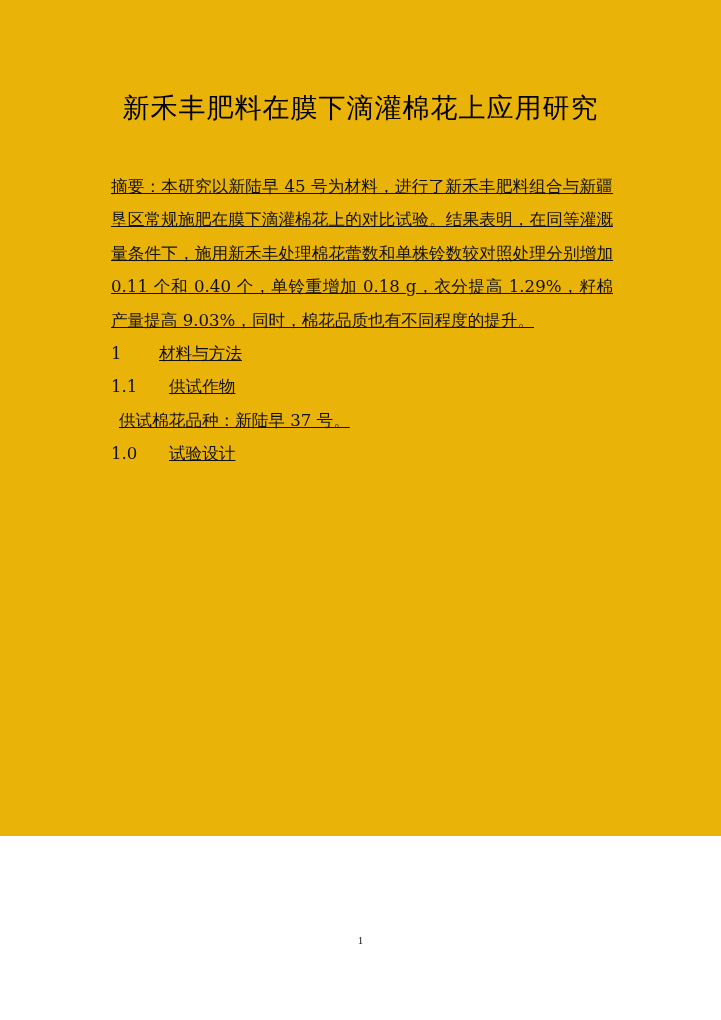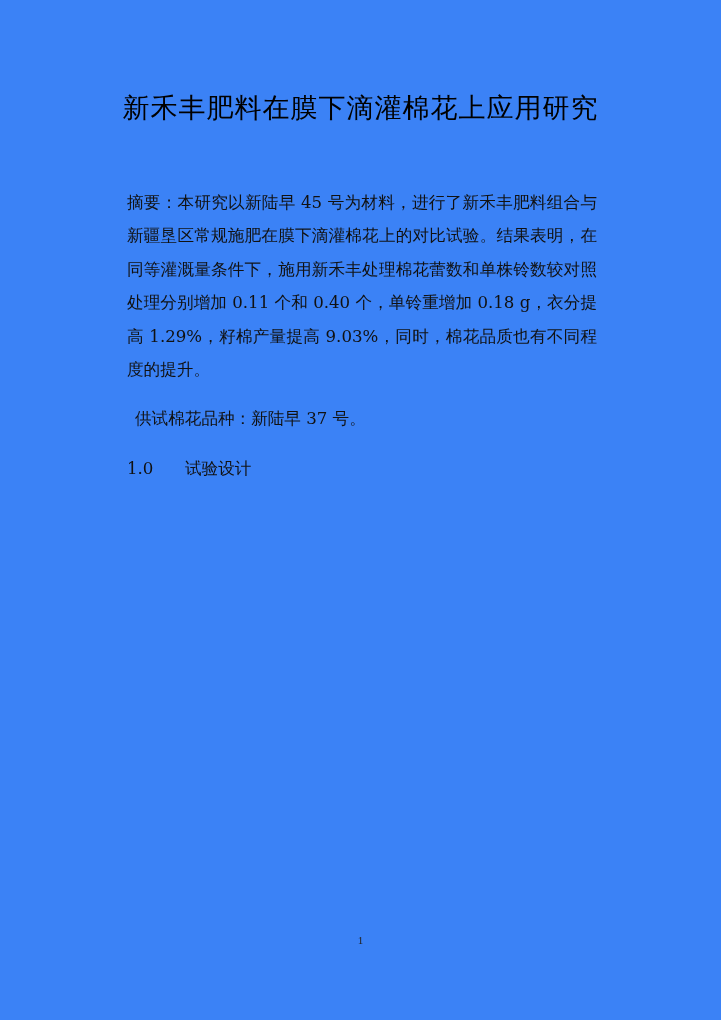--- a/index.html
+++ b/index.html
@@ -1,23 +1,23 @@
 <!DOCTYPE html>
 <html><head>
 <meta charset="utf-8">
 <style>
   html, body { margin: 0; padding: 0; background: #ffffff; }
   body { width: 721px; height: 1020px; position: relative; overflow: hidden;
          font-family: "DejaVu Serif", "Liberation Serif", serif; color: #111; }
-  .page { position: absolute; left: 0; top: 0; width: 721px; height: 1020px; background: #3b82f6; }
+  .page { position: absolute; left: 0; top: 0; width: 721px; height: 836px; background: #eab308; }
   .title { position: absolute; left: 0; width: 721px; top: 88px; text-align: center;
            font-size: 27px; line-height: 40px; letter-spacing: 1px; color: #000; }
   .body { position: absolute; left: 111px; width: 502px; top: 170px;
           font-size: 16.6px; line-height: 33.4px; text-align: justify; color: #111; }
-  .body p { margin: 16px; }
+  .body p { margin: 0; text-decoration: underline; }
   .abstract { text-align: justify; text-align-last: left; }
   .kw-label { display: inline-block; width: 64px; }
   .kw-label::after { content: ""; }
   .h1, .h2 { white-space: pre; }
   .h-num { display: inline-block; }
   .h1 .h-num { width: 48px; }
   .h2 .h-num { width: 58px; }
   .indent1 { padding-left: 8px; }
   .pagenum { position: absolute; left: 0; width: 721px; top: 934px; text-align: center;
              font-size: 11px; color: #222; font-family: "Liberation Serif", serif; }
@@ -26,21 +26,23 @@
 <body>
 
 <div class="page">
   <div class="title">新禾丰肥料在膜下滴灌棉花上应用研究</div>
 
   <div class="body">
     <p class="abstract">摘要：本研究以新陆早 45 号为材料，进行了新禾丰肥料组合与新疆垦区常规施肥在膜下滴灌棉花上的对比试验。结果表明，在同等灌溉量条件下，施用新禾丰处理棉花蕾数和单株铃数较对照处理分别增加 0.11 个和 0.40 个，单铃重增加 0.18 g，衣分提高 1.29%，籽棉产量提高 9.03%，同时，棉花品质也有不同程度的提升。</p>
 
 
 
+    <p class="h1"><span class="h-num">1</span><span>材料与方法</span></p>
 
+    <p class="h2"><span class="h-num">1.1</span><span>供试作物</span></p>
 
     <p class="indent1">供试棉花品种：新陆早 37 号。</p>
 
     <p class="h2"><span class="h-num">1.0</span><span>试验设计</span></p>
 
   </div>
 
   <div class="pagenum">1</div>
 </div>
 

